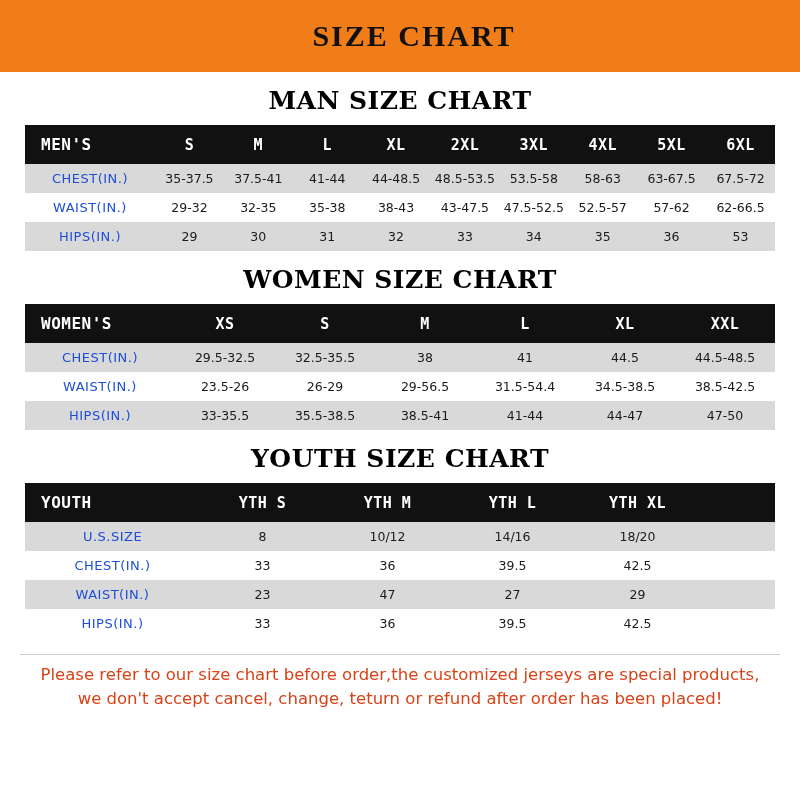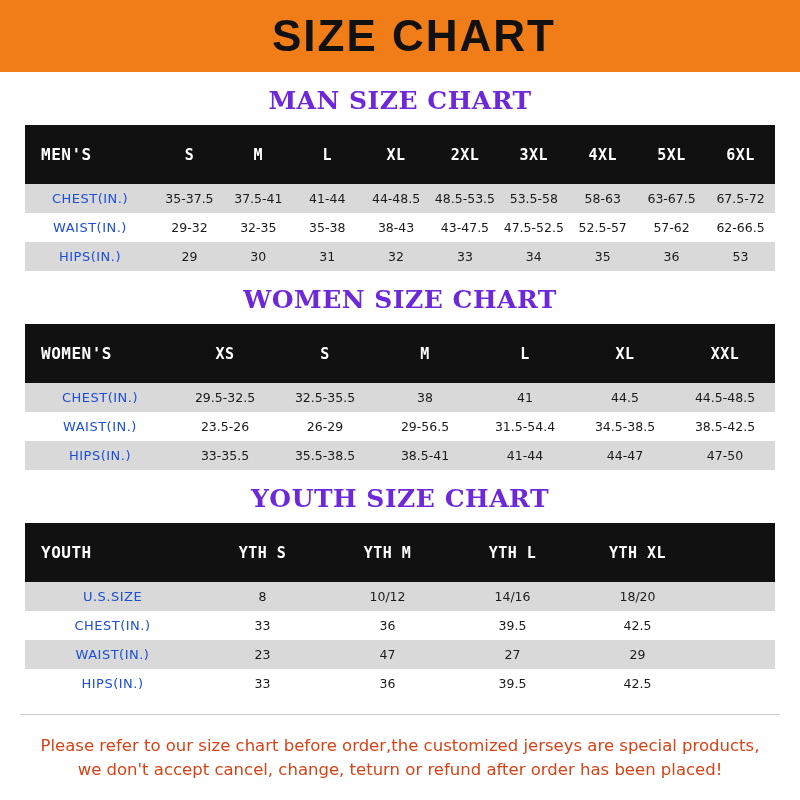--- a/index.html
+++ b/index.html
@@ -22,54 +22,54 @@
   }
   .header-band {
     height: 72px;
     background: #f07d18;
     display: flex;
     align-items: center;
     justify-content: center;
     position: relative;
   }
   .header-band .title {
-    font-family: Liberation Sans, sans-serif;
+    font-family: Liberation Serif, serif;
     font-weight: bold;
-    font-size: 44px;
+    font-size: 30px;
     letter-spacing: 2px;
     color: #111111;
     line-height: 1;
     margin-left: 28px;
   }
   .content {
     padding: 0 20px;
     box-sizing: border-box;
   }
   .section-title {
     text-align: center;
     font-family: "DejaVu Serif", serif;
     font-weight: bold;
     font-size: 25px;
-    color: #6d28d9;
+    color: #000000;
     margin: 14px 0 10px 0;
     letter-spacing: 0.5px;
   }
   table.size-table {
     width: 750px;
     margin: 0 auto;
     border-collapse: collapse;
     table-layout: fixed;
   }
   table.size-table th {
     background: #111111;
     color: #ffffff;
     font-family: "DejaVu Sans Mono", monospace;
     font-weight: bold;
     font-size: 15px;
-    padding: 20px 2px;
+    padding: 10px 2px;
     text-align: center;
     letter-spacing: 0.5px;
   }
   table.size-table th.rowhead {
     text-align: left;
     padding-left: 16px;
     font-size: 16px;
   }
   table.size-table td {
     text-align: center;
@@ -87,21 +87,21 @@
   }
   table.size-table tr.shade td {
     background: #d9d9d9;
   }
   table.size-table tr.plain td {
     background: #ffffff;
   }
   .footer-note {
     border-top: 1px solid #d0d0d0;
     margin: 16px 20px 0 20px;
-    padding-top: 19px;
+    padding-top: 8px;
     text-align: center;
     color: #d94216;
     font-family: "DejaVu Sans", sans-serif;
     font-size: 16.5px;
     line-height: 1.45;
   }
   .footer-note .line {
     display: block;
   }
 </style>

